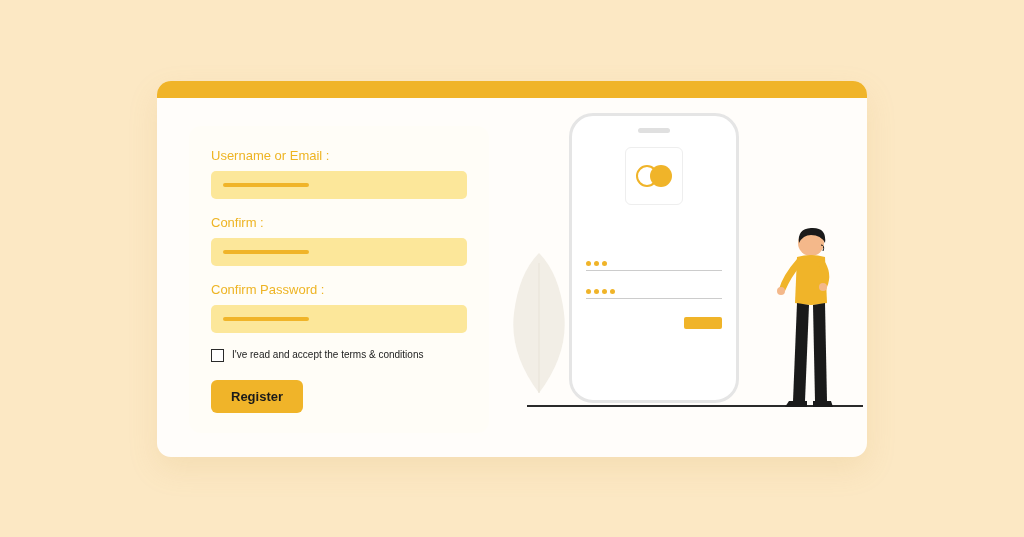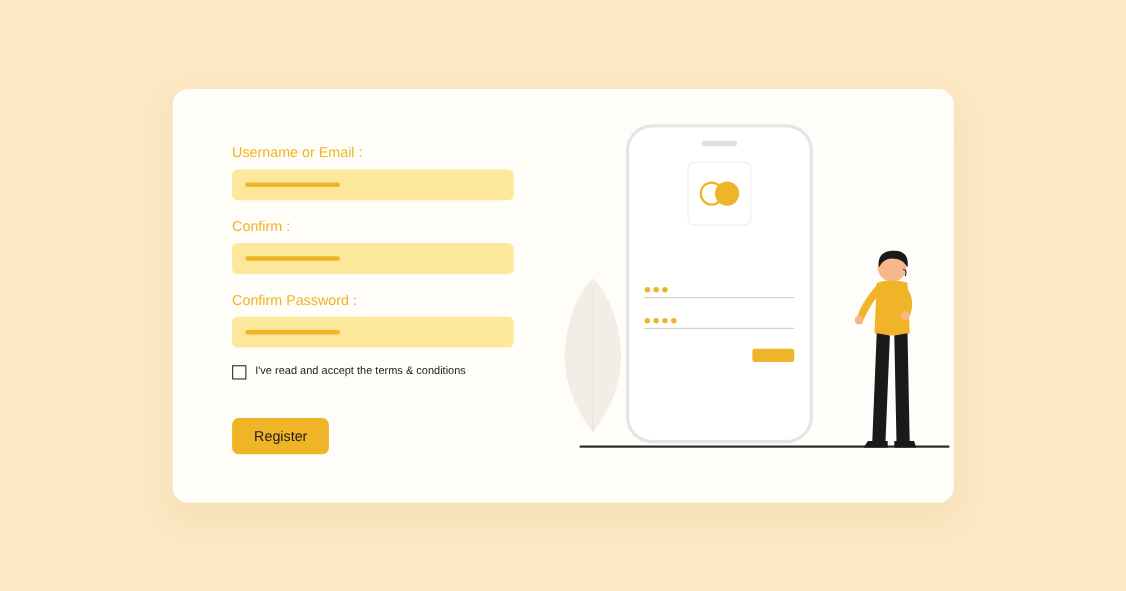--- a/index.html
+++ b/index.html
@@ -86,23 +86,22 @@
       font-size: 10px;
       color: #222;
     }
     .register-btn {
       background: #f0b429;
       color: #1a1a1a;
       border: none;
       border-radius: 6px;
       padding: 9px 20px;
       font-size: 13px;
-      font-weight: 400;
+      font-weight: 700;
       cursor: pointer;
-      margin-top: 17px;
     }
     .illustration {
       flex: 1;
       position: relative;
     }
     .leaf-bg {
       position: absolute;
       left: -10px;
       bottom: 40px;
       width: 80px;

